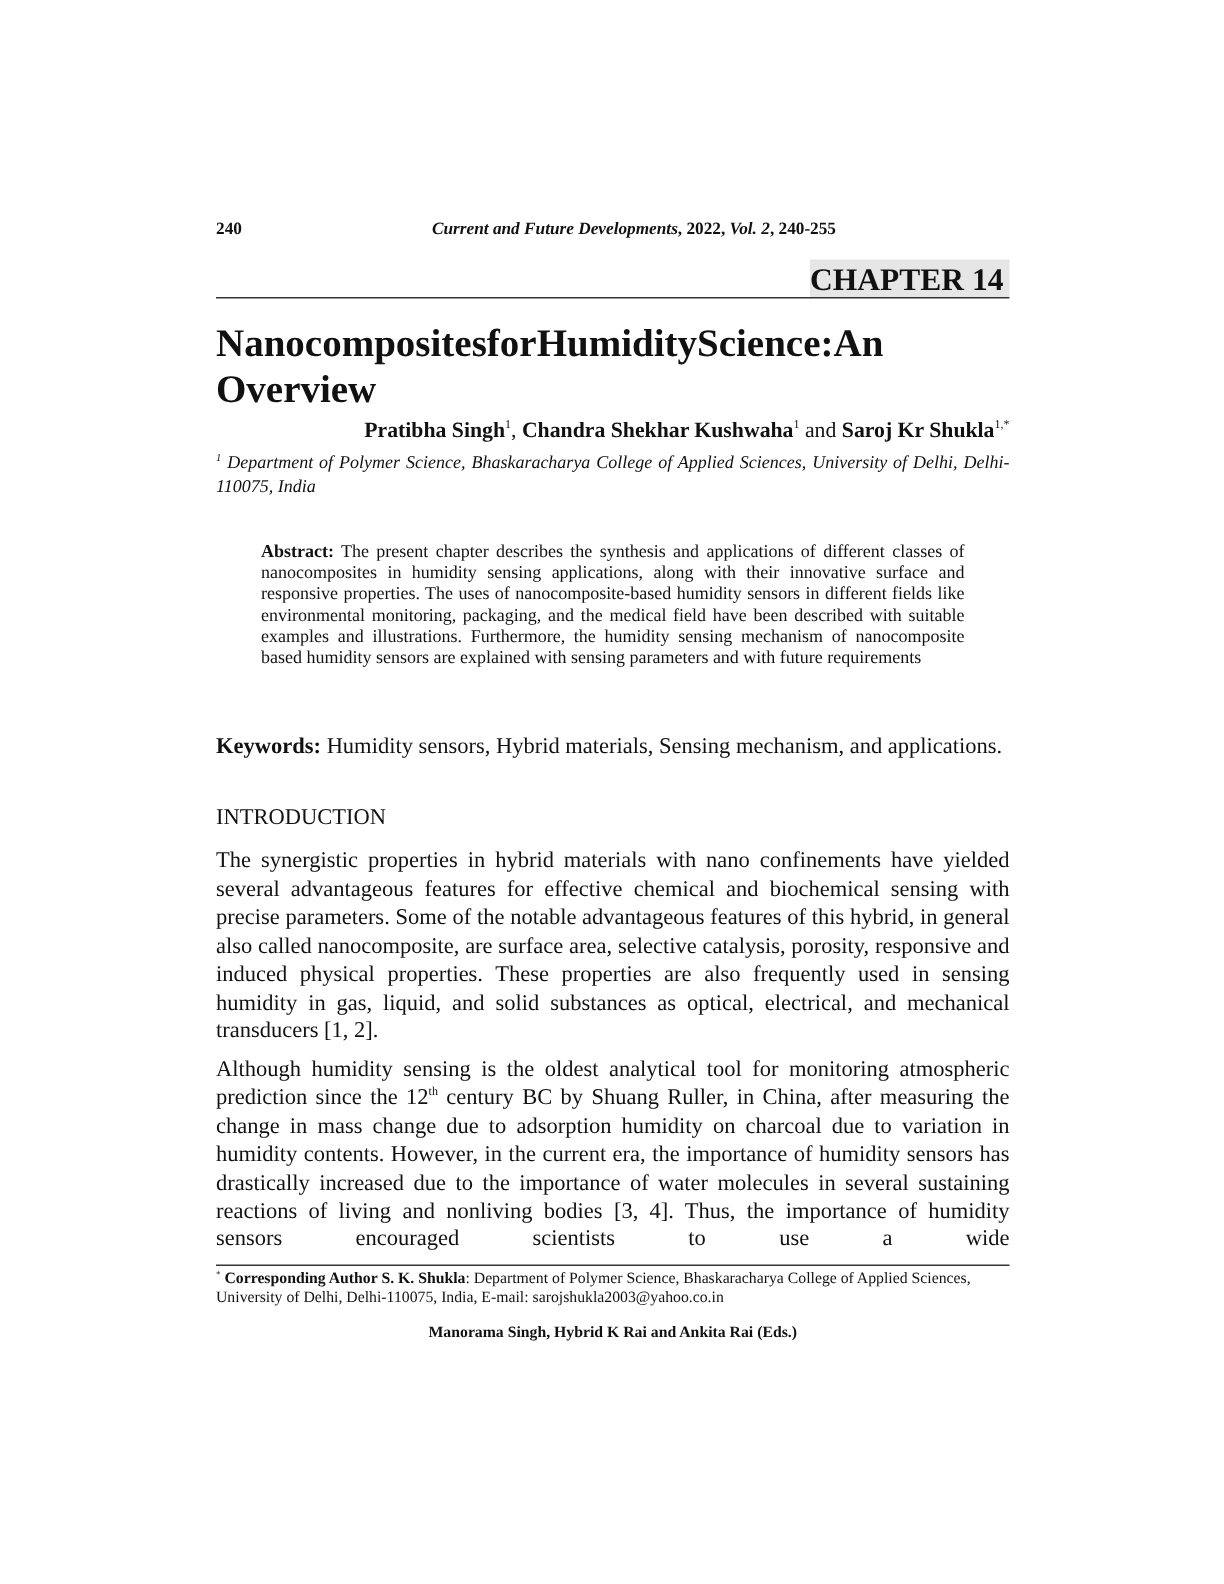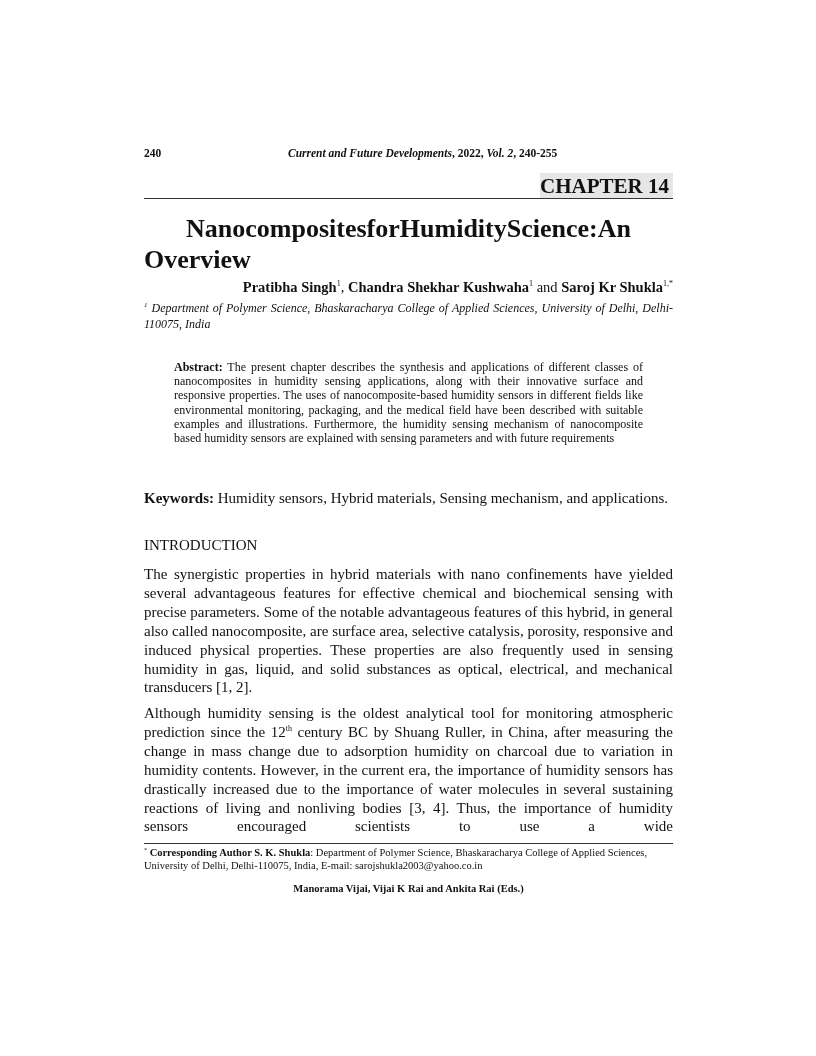--- a/index.html
+++ b/index.html
@@ -6,21 +6,21 @@
   body { width: 816px; height: 1056px; position: relative; overflow: hidden;
          font-family: "Liberation Serif", "DejaVu Serif", serif; color: #111; }
   .abs { position: absolute; margin-top: 16px; }
   .running-head { top: 131px; left: 144px; width: 529px; height: 16px; font-size: 11.5px; font-weight: bold; }
   .running-head .pnum { position: absolute; left: 0; top: 0; }
   .running-head .journal { position: absolute; left: 144px; top: 0; }
   .chapter-box { top: 157px; left: 540px; width: 133px; height: 25px; background: #e6e6e6;
                  font-size: 21px; font-weight: bold; text-align: left; line-height: 27px; box-sizing: border-box; padding-right: 1px; }
   .top-rule { top: 182px; left: 144px; width: 529px; height: 1px; background: #333; }
   .title { top: 197px; left: 144px; width: 529px; font-size: 26px; font-weight: bold; line-height: 31px; }
-  .title .line1 { display: flex; justify-content: center; }
+  .title .line1 { display: flex; justify-content: flex-start; }
   .authors { top: 262px; left: 144px; width: 529px; font-size: 14.5px; line-height: 18px; text-align: right; }
   .authors b { font-weight: bold; }
   .authors sup { font-size: 8px; vertical-align: 6px; line-height: 0; }
   .affil { top: 284px; left: 144px; width: 529px; font-size: 12px; font-style: italic; line-height: 16px; text-align: justify; }
   .affil sup { font-size: 7px; vertical-align: 5px; line-height: 0; }
   .abstract { top: 344px; left: 174px; width: 469px; font-size: 12px; line-height: 14.2px; text-align: justify; }
   .abstract b { font-weight: bold; }
   .keywords { top: 473px; left: 144px; width: 529px; font-size: 15px; line-height: 19px; text-align: justify; }
   .heading { top: 520px; left: 144px; font-size: 15px; font-weight: normal; line-height: 18px; }
   .para { left: 144px; width: 529px; font-size: 15px; line-height: 18.9px; text-align: justify; }
@@ -69,14 +69,14 @@
 <div class="abs heading">INTRODUCTION</div>
 
 <div class="abs para p1">The synergistic properties in hybrid materials with nano confinements have yielded several advantageous features for effective chemical and biochemical sensing with precise parameters. Some of the notable advantageous features of this hybrid, in general also called nanocomposite, are surface area, selective catalysis, porosity, responsive and induced physical properties. These properties are also frequently used in sensing humidity in gas, liquid, and solid substances as optical, electrical, and mechanical transducers [1, 2].</div>
 
 <div class="abs para p2 jl"><span>Although humidity sensing is the oldest analytical tool for monitoring atmospheric prediction since the 12</span><sup>th</sup><span> century BC by Shuang Ruller, in China, after measuring the change in mass change due to adsorption humidity on charcoal due to variation in humidity contents. However, in the current era, the importance of humidity sensors has drastically increased due to the importance of water molecules in several sustaining reactions of living and nonliving bodies [3, 4]. Thus, the importance of humidity sensors encouraged scientists to use a wide</span></div>
 
 <div class="abs fn-rule"></div>
 <div class="abs footnote"><sup>*</sup><b> Corresponding Author S. K. Shukla</b><span>: Department of Polymer Science, Bhaskaracharya College of Applied Sciences, University of Delhi, Delhi-110075, India, E-mail: sarojshukla2003@yahoo.co.in</span></div>
 
 <div class="abs editors">
-  <div>Manorama Vijai, Vijai K Rai and Ankita Rai (Eds.)</div>
+  <div>Manorama Singh, Hybrid K Rai and Ankita Rai (Eds.)</div>
 </div>
 
 </body></html>

